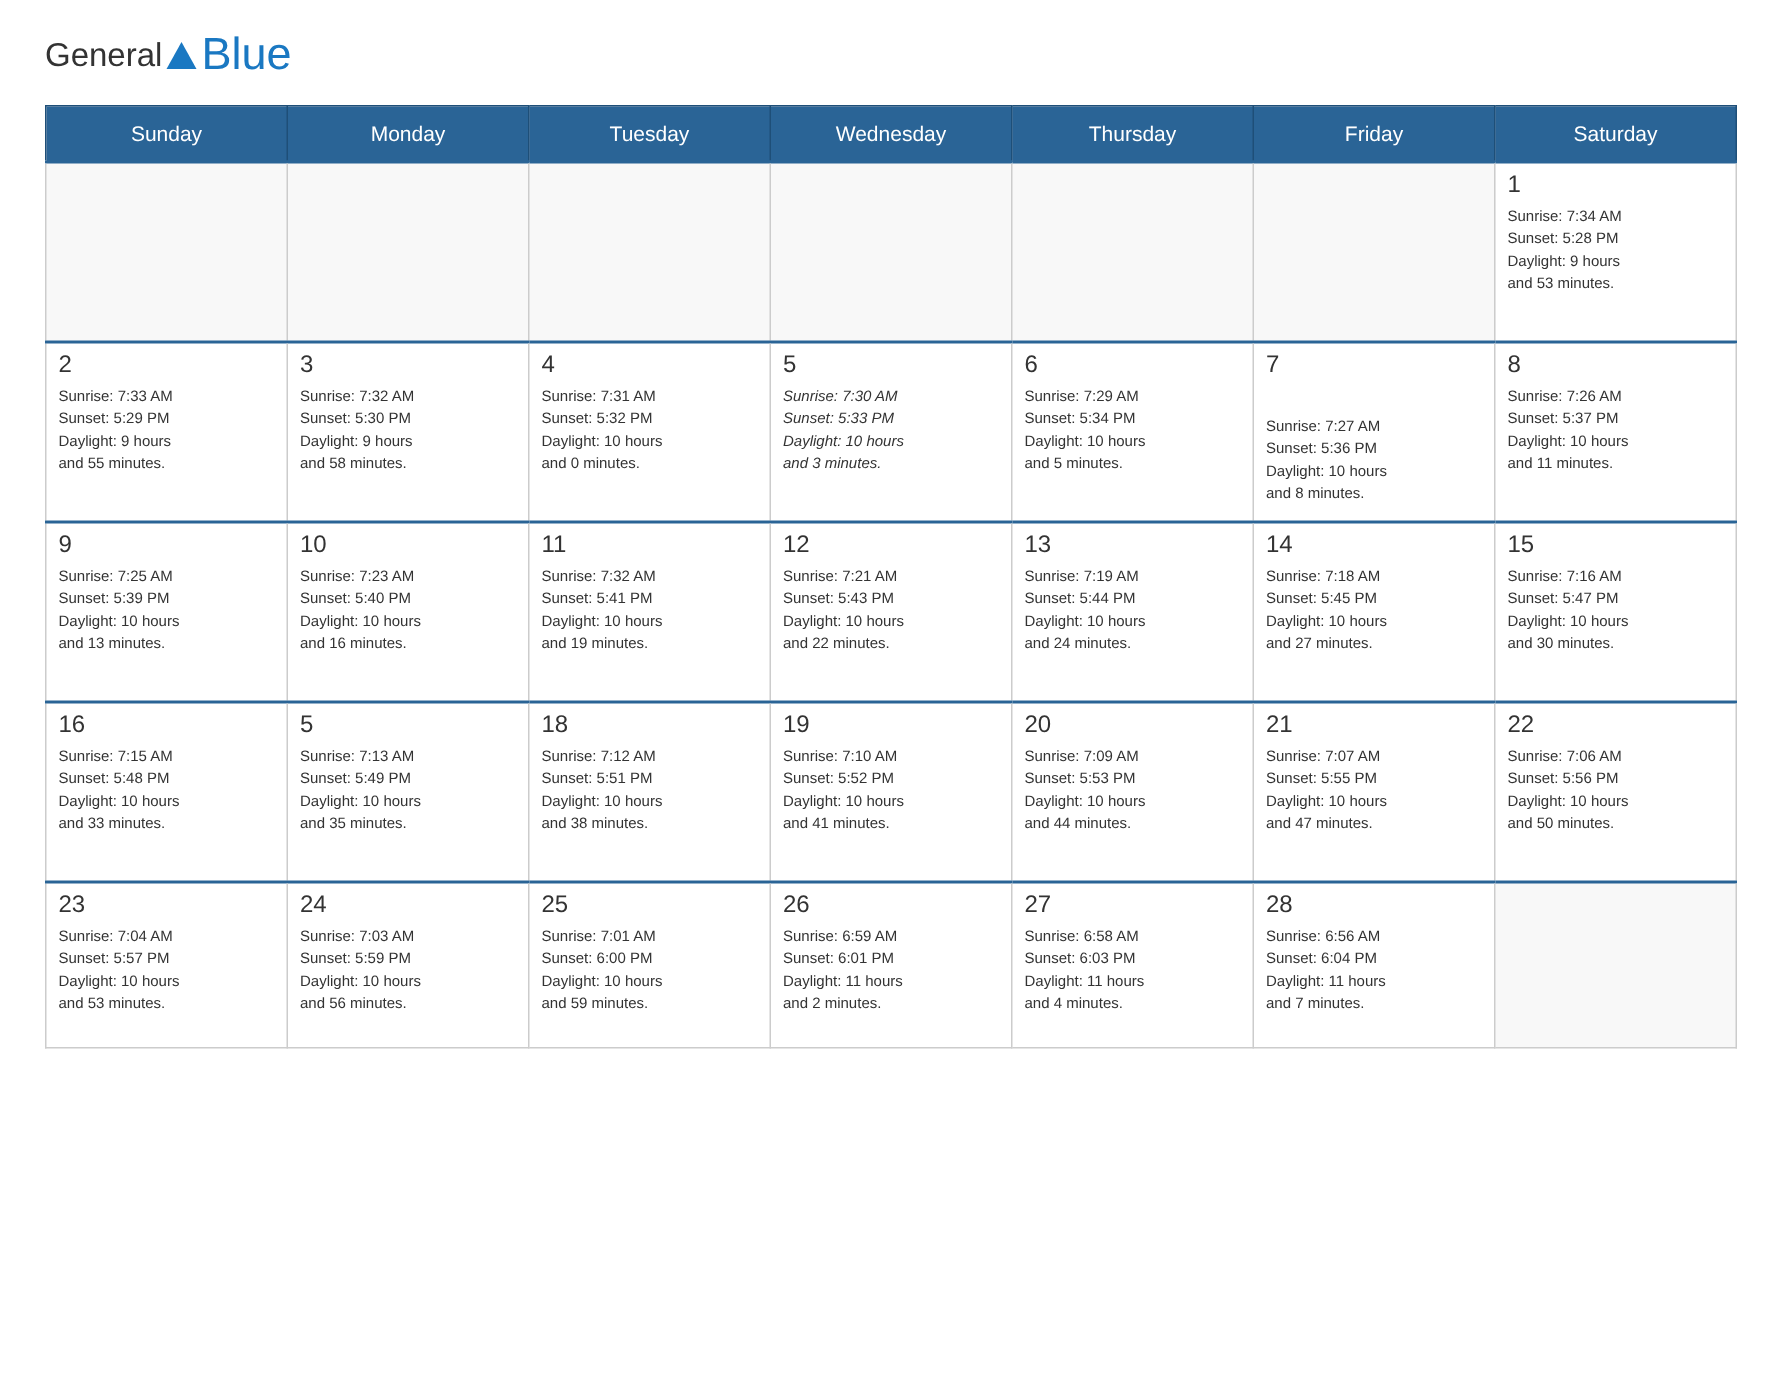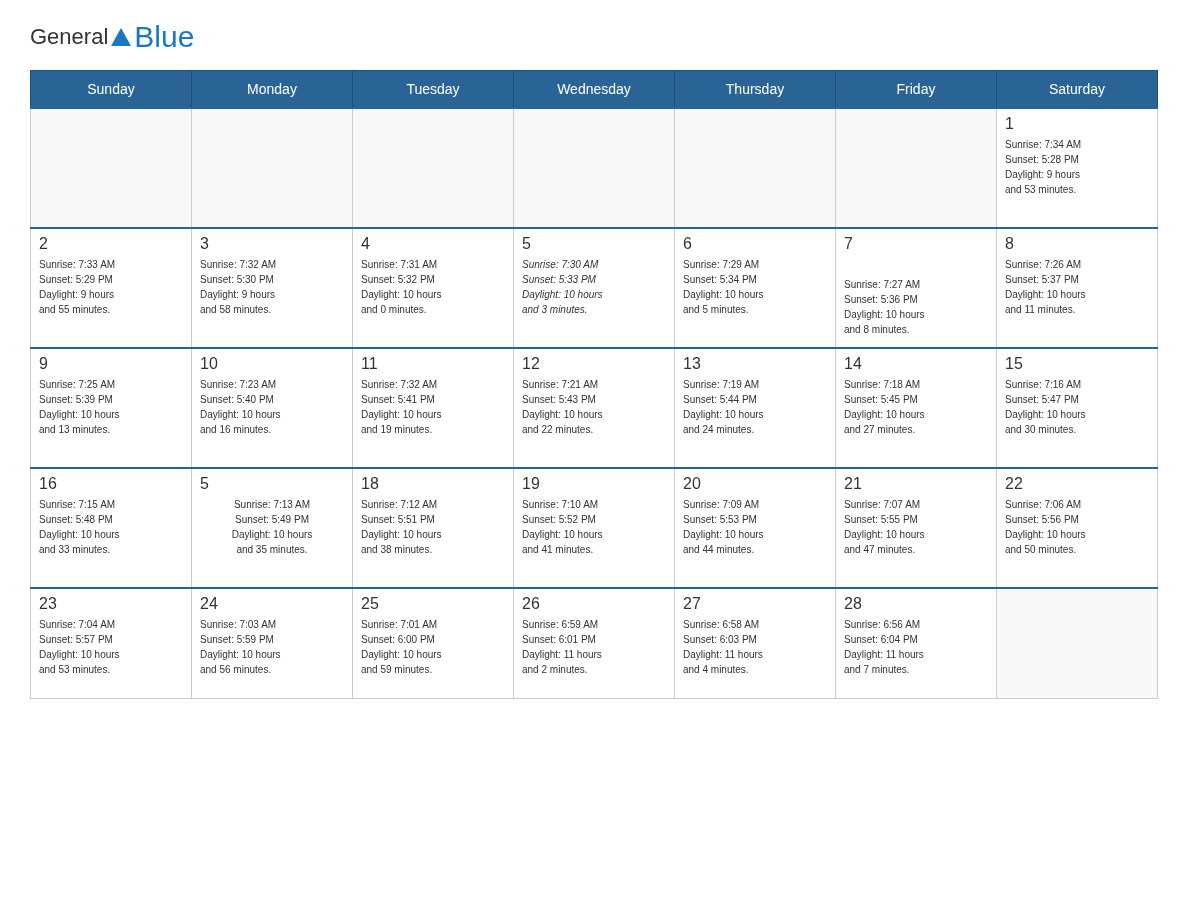--- a/index.html
+++ b/index.html
@@ -249,21 +249,21 @@
       <tr>
         <td>
           <span class="day-number">16</span>
           <div class="day-info" style="white-space: pre-line;">Sunrise: 7:15 AM
 Sunset: 5:48 PM
 Daylight: 10 hours
 and 33 minutes.</div>
         </td>
         <td>
           <span class="day-number">5</span>
-          <div class="day-info" style="white-space: pre-line; text-align: center;">Sunrise: 7:13 AM
+          <div class="day-info" style="white-space: pre-line;">Sunrise: 7:13 AM
 Sunset: 5:49 PM
 Daylight: 10 hours
 and 35 minutes.</div>
         </td>
         <td>
           <span class="day-number">18</span>
           <div class="day-info" style="white-space: pre-line;">Sunrise: 7:12 AM
 Sunset: 5:51 PM
 Daylight: 10 hours
 and 38 minutes.</div>

